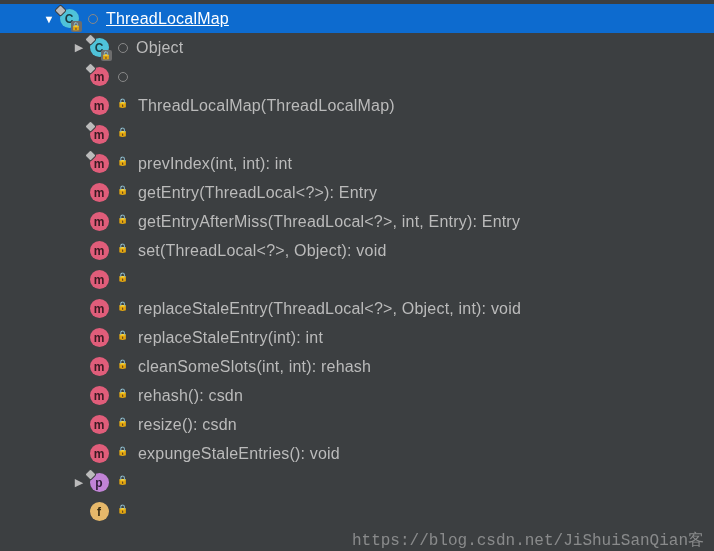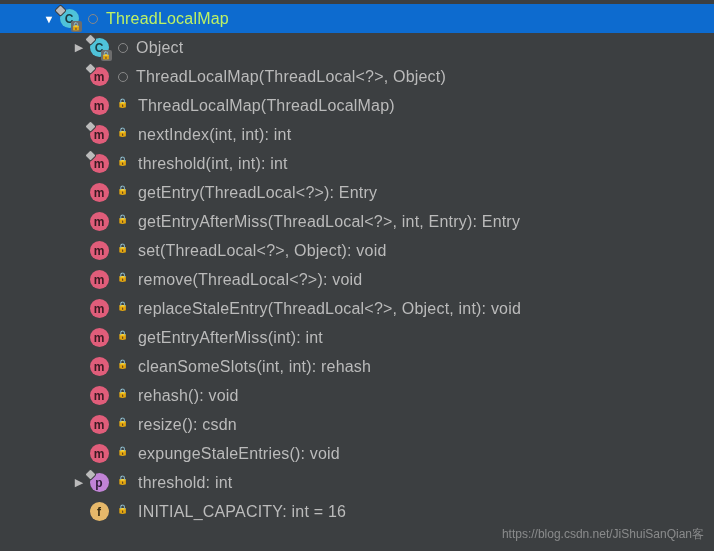--- a/index.html
+++ b/index.html
@@ -97,27 +97,28 @@
   .vis-private { background: transparent; border-color: #c75450; position: relative; }
   .vis-private::before {
     content: "🔒";
     font-size: 9px;
     color: #c75450;
     position: absolute;
     left: -1px; top: -3px;
   }
   .vis-private { border: none; width: 12px; }
   .label { font-size: 16px; letter-spacing: 0.2px; }
-  .row.selected .label { color: #bef264; }
+  .row.selected .label { color: #ffffff; text-decoration: underline; }
   .watermark {
     position: absolute;
-    bottom: 8px;
+    bottom: 0;
     right: 10px;
-    font-size: 12px;
+    font-size: 16px;
     color: rgba(200,200,200,0.55);
+    font-family: Liberation Mono, monospace;
   }
 </style>
 </head>
 <body>
 
 <div class="tree">
 
   <div class="row selected indent0">
     <span class="arrow">▼</span>
     <span class="icon-wrap">
@@ -140,47 +141,45 @@
         <span class="vis vis-package"></span>
         <span class="label">Object</span>
       </div>
       <div class="row indent1">
         <span class="arrow none">▶</span>
         <span class="icon-wrap">
           <span class="icon-circle ic-method">m</span>
           <span class="badge diamond"></span>
         </span>
         <span class="vis vis-package"></span>
-        <span class="label">ThreadLocalMap(ThreadLocal&lt;?&gt;, Object)</span>
       </div>
       <div class="row indent1">
         <span class="arrow none">▶</span>
         <span class="icon-wrap">
           <span class="icon-circle ic-method">m</span>
         </span>
         <span class="vis vis-private"></span>
         <span class="label">ThreadLocalMap(ThreadLocalMap)</span>
       </div>
       <div class="row indent1">
         <span class="arrow none">▶</span>
         <span class="icon-wrap">
           <span class="icon-circle ic-method">m</span>
           <span class="badge diamond"></span>
         </span>
         <span class="vis vis-private"></span>
-        <span class="label">nextIndex(int, int): int</span>
-      </div>
-      <div class="row indent1">
-        <span class="arrow none">▶</span>
-        <span class="icon-wrap">
-          <span class="icon-circle ic-method">m</span>
-          <span class="badge diamond"></span>
-        </span>
-        <span class="vis vis-private"></span>
-        <span class="label">threshold(int, int): int</span>
+      </div>
+      <div class="row indent1">
+        <span class="arrow none">▶</span>
+        <span class="icon-wrap">
+          <span class="icon-circle ic-method">m</span>
+          <span class="badge diamond"></span>
+        </span>
+        <span class="vis vis-private"></span>
+        <span class="label">prevIndex(int, int): int</span>
       </div>
       <div class="row indent1">
         <span class="arrow none">▶</span>
         <span class="icon-wrap">
           <span class="icon-circle ic-method">m</span>
         </span>
         <span class="vis vis-private"></span>
         <span class="label">getEntry(ThreadLocal&lt;?&gt;): Entry</span>
       </div>
       <div class="row indent1">
@@ -198,53 +197,52 @@
         </span>
         <span class="vis vis-private"></span>
         <span class="label">set(ThreadLocal&lt;?&gt;, Object): void</span>
       </div>
       <div class="row indent1">
         <span class="arrow none">▶</span>
         <span class="icon-wrap">
           <span class="icon-circle ic-method">m</span>
         </span>
         <span class="vis vis-private"></span>
-        <span class="label">remove(ThreadLocal&lt;?&gt;): void</span>
       </div>
       <div class="row indent1">
         <span class="arrow none">▶</span>
         <span class="icon-wrap">
           <span class="icon-circle ic-method">m</span>
         </span>
         <span class="vis vis-private"></span>
         <span class="label">replaceStaleEntry(ThreadLocal&lt;?&gt;, Object, int): void</span>
       </div>
       <div class="row indent1">
         <span class="arrow none">▶</span>
         <span class="icon-wrap">
           <span class="icon-circle ic-method">m</span>
         </span>
         <span class="vis vis-private"></span>
-        <span class="label">getEntryAfterMiss(int): int</span>
+        <span class="label">replaceStaleEntry(int): int</span>
       </div>
       <div class="row indent1">
         <span class="arrow none">▶</span>
         <span class="icon-wrap">
           <span class="icon-circle ic-method">m</span>
         </span>
         <span class="vis vis-private"></span>
         <span class="label">cleanSomeSlots(int, int): rehash</span>
       </div>
       <div class="row indent1">
         <span class="arrow none">▶</span>
         <span class="icon-wrap">
           <span class="icon-circle ic-method">m</span>
         </span>
         <span class="vis vis-private"></span>
-        <span class="label">rehash(): void</span>
+        <span class="label">rehash(): csdn</span>
       </div>
       <div class="row indent1">
         <span class="arrow none">▶</span>
         <span class="icon-wrap">
           <span class="icon-circle ic-method">m</span>
         </span>
         <span class="vis vis-private"></span>
         <span class="label">resize(): csdn</span>
       </div>
       <div class="row indent1">
@@ -255,27 +253,25 @@
         <span class="vis vis-private"></span>
         <span class="label">expungeStaleEntries(): void</span>
       </div>
       <div class="row indent1">
         <span class="arrow">▶</span>
         <span class="icon-wrap">
           <span class="icon-circle ic-field-p">p</span>
           <span class="badge diamond"></span>
         </span>
         <span class="vis vis-private"></span>
-        <span class="label">threshold: int</span>
       </div>
       <div class="row indent1">
         <span class="arrow none">▶</span>
         <span class="icon-wrap">
           <span class="icon-circle ic-field-f">f</span>
         </span>
         <span class="vis vis-private"></span>
-        <span class="label">INITIAL_CAPACITY: int = 16</span>
       </div>
     </div>
 
 </div>
 
 <div class="watermark">https://blog.csdn.net/JiShuiSanQian客</div>
 
 </body></html>

